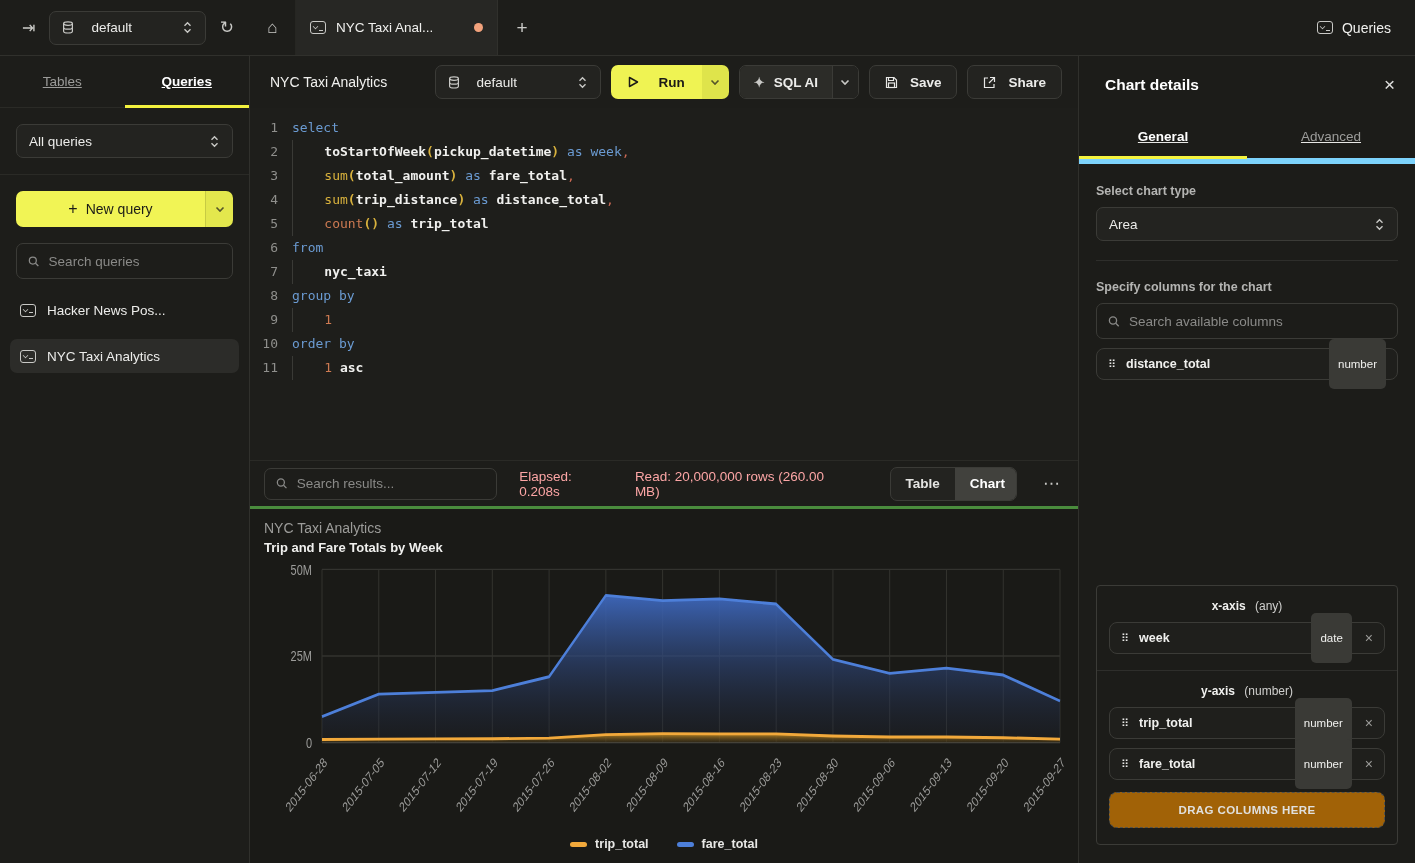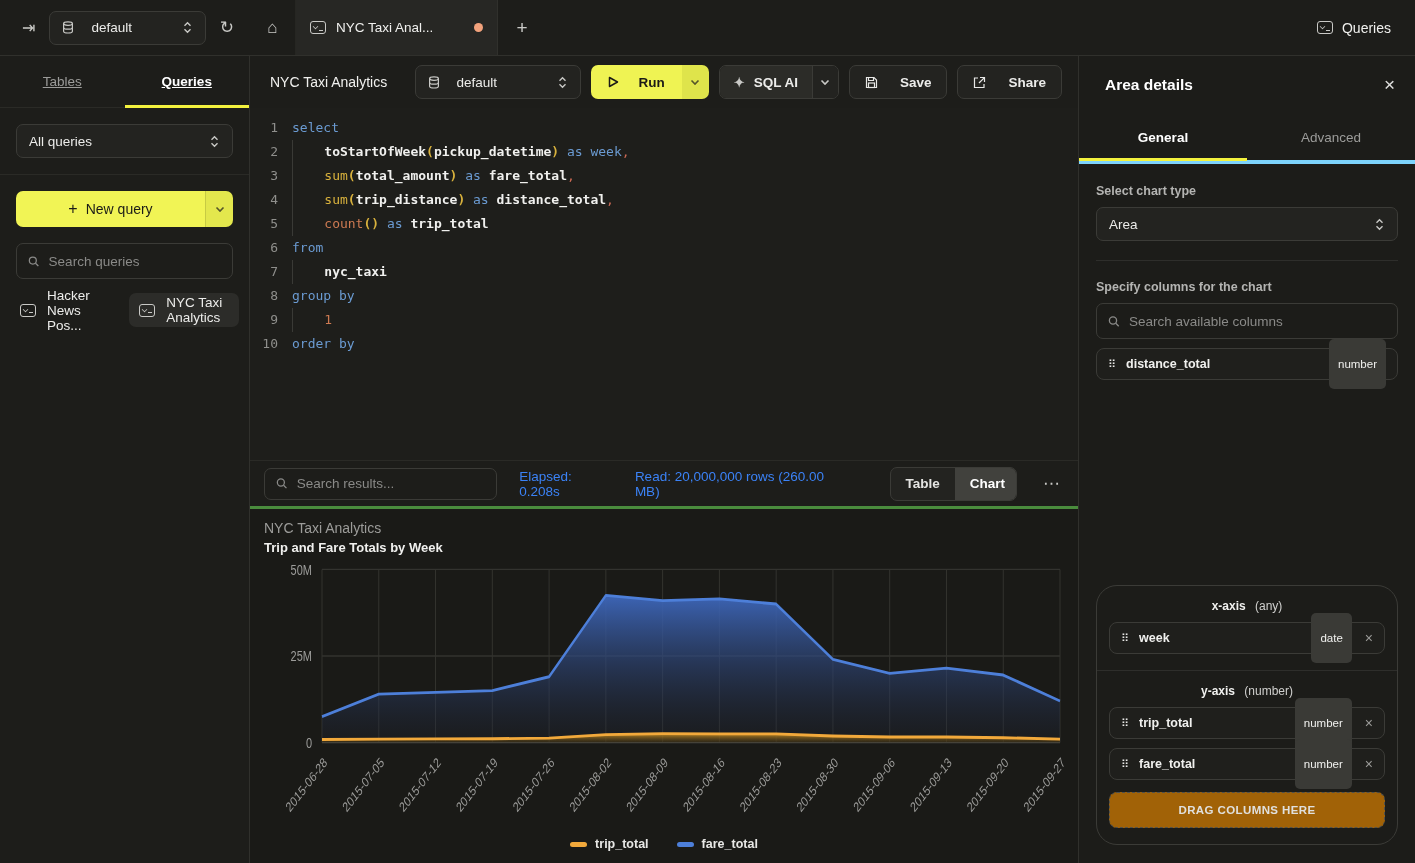--- a/index.html
+++ b/index.html
@@ -37,30 +37,30 @@
   .side-tab.active { color:#ffffff; font-weight:700; }
   .side-tab.active::after { content:""; position:absolute; left:0; right:0; bottom:-1px; height:3px; background:#f3f23e; }
   .side-filter { padding:16px; border-bottom:1px solid #2a2a26; }
   .side-actions { padding:16px 16px 0 16px; }
   .btn-newquery { display:flex; width:100%; height:36px; border-radius:7px; overflow:hidden; cursor:pointer; }
   .btn-newquery .main { flex:1; background:#f1f455; color:#1b1b17; font-size:14px; font-weight:400; display:flex; align-items:center; justify-content:center; gap:8px; }
   .btn-newquery .caret { width:28px; background:#e3e74d; color:#3c3c20; display:flex; align-items:center; justify-content:center; border-left:1px solid rgba(0,0,0,.12); }
   .search-box { height:36px; border:1px solid #3b3b37; border-radius:7px; display:flex; align-items:center; gap:9px; padding:0 11px; margin-top:16px; color:#8a8a88; }
   .search-box input { background:none; border:none; outline:none; color:#e8e8e6; font-size:13.5px; width:100%; font-family:"Liberation Sans",sans-serif; }
   .search-box input::placeholder { color:#8a8a88; }
-  .query-list { padding:14px 10px; display:flex; gap:6px; }
+  .query-list { padding:14px 10px; display:flex; flex-direction:column; gap:12px; }
   .query-item { height:34px; display:flex; align-items:center; gap:11px; padding:0 10px; border-radius:7px; font-size:13.5px; color:#ececea; cursor:pointer; }
   .query-item.selected { background:#2c2c29; }
 
   
   .middle { flex:1; display:flex; flex-direction:column; min-width:0; background:#1e1e1b; }
   .editor-header { height:52px; flex:0 0 52px; display:flex; align-items:center; padding:0 16px 0 20px; background:#1d1d1a; }
   .editor-title { font-size:14px; color:#f0f0ee; flex:1; }
   .toolbar { display:flex; align-items:center; gap:10px; }
-  .btn { height:34px; border:1px solid #3b3b37; background:#232320; border-radius:7px; color:#ececea; font-size:13.5px; display:flex; align-items:center; gap:22px; padding:0 15px; cursor:pointer; font-weight:600; }
+  .btn { height:34px; border:1px solid #3b3b37; background:#232320; border-radius:7px; color:#ececea; font-size:13.5px; display:flex; align-items:center; gap:12px; padding:0 15px; cursor:pointer; font-weight:600; }
   .btn-run { display:flex; height:34px; border-radius:7px; overflow:hidden; cursor:pointer; }
   .btn-run .main { background:#eff353; color:#1b1b17; display:flex; align-items:center; gap:20px; padding:0 17px; font-size:13.5px; font-weight:600; }
   .btn-run .caret { width:27px; background:#dfe44b; color:#4a4a22; display:flex; align-items:center; justify-content:center; }
   .btn-split { display:flex; height:34px; border:1px solid #3b3b37; border-radius:7px; overflow:hidden; cursor:pointer; }
   .btn-split .main { background:#2c2c28; display:flex; align-items:center; gap:9px; padding:0 14px; font-size:13.5px; font-weight:600; color:#ececea; }
   .btn-split .caret { width:26px; background:#232320; border-left:1px solid #3b3b37; color:#c9c9c6; display:flex; align-items:center; justify-content:center; }
 
   .editor { flex:1; overflow:hidden; padding-top:8px; font-family:"DejaVu Sans Mono", monospace; font-size:13px; line-height:24px; }
   .code-line { display:flex; }
   .gutter { width:42px; flex:0 0 42px; text-align:right; padding-right:14px; color:#8f8f8c; user-select:none; }
@@ -71,21 +71,21 @@
   .tk-pr { color:#d9b23d; font-weight:700; }
   .tk-id { color:#f0f0ee; font-weight:700; }
   .tk-cm { color:#cd6a55; }
   .tk-nm { color:#cd7a52; }
   .tk-ind { display:inline-block; border-left:1px solid #3a3a36; }
 
   .results-bar { height:46px; flex:0 0 46px; display:flex; align-items:center; gap:22px; padding:0 14px; background:#1d1d1a; border-top:1px solid #2a2a26; }
   .results-search { height:32px; width:240px; border:1px solid #3b3b37; border-radius:7px; display:flex; align-items:center; gap:9px; padding:0 11px; color:#8a8a88; }
   .results-search input { background:none; border:none; outline:none; color:#e8e8e6; font-size:13.5px; width:100%; font-family:"Liberation Sans",sans-serif; }
   .results-search input::placeholder { color:#8a8a88; }
-  .stat { font-size:13.5px; color:#3b82f6; }
+  .stat { font-size:13.5px; color:#fca5a5; }
   .spacer { flex:1; }
   .segmented { display:flex; border:1px solid #3b3b37; border-radius:7px; overflow:hidden; background:#232320; }
   .segment { height:32px; display:flex; align-items:center; padding:0 15px; font-size:13.5px; color:#e4e4e2; cursor:pointer; font-weight:600; }
   .segment.active { background:#41413d; color:#ffffff; }
   .more-btn { color:#c9c9c6; font-size:17px; padding:0 4px; cursor:pointer; }
 
   .green-divider { height:3px; flex:0 0 3px; background:#4a8c3d; }
 
   .chart-section { flex:1; background:#1a1a17; padding:10px 14px 0 14px; display:flex; flex-direction:column; min-height:0; }
   .chart-title { font-size:14px; color:#9c9c9a; line-height:19px; }
@@ -93,33 +93,33 @@
   .chart-wrap { flex:1; min-height:0; }
   .legend { display:flex; justify-content:center; gap:28px; align-items:center; padding:2px 0 12px 0; }
   .legend-item { display:flex; align-items:center; gap:8px; font-size:12.5px; font-weight:700; color:#e8e8e6; cursor:pointer; }
   .swatch { width:17px; height:5px; border-radius:2.5px; }
 
   
   .panel { width:337px; flex:0 0 337px; background:#1c1c19; border-left:1px solid #30302c; display:flex; flex-direction:column; }
   .panel-header { height:58px; flex:0 0 58px; display:flex; align-items:center; padding:0 20px 0 26px; }
   .panel-title { font-size:15.5px; font-weight:700; color:#ffffff; flex:1; }
   .panel-close { font-size:19px; color:#e0e0de; cursor:pointer; }
-  .panel-tabs { height:50px; flex:0 0 50px; display:flex; border-bottom:4px solid #7dd3fc; }
+  .panel-tabs { height:50px; flex:0 0 50px; display:flex; border-bottom:6px solid #7dd3fc;text-decoration:underline; }
   .panel-tab { flex:1; display:flex; align-items:center; justify-content:center; font-size:13.5px; color:#9c9c9a; cursor:pointer; position:relative; }
   .panel-tab.active { color:#ffffff; font-weight:700; }
   .panel-tab.active::after { content:""; position:absolute; left:0; right:0; bottom:-1px; height:3px; background:#f3f23e; }
   .panel-body { flex:1; display:flex; flex-direction:column; padding:20px 17px 18px 17px; min-height:0; }
   .field-label { font-size:12.5px; color:#b4b4b2; font-weight:600; margin-bottom:9px; }
   .panel-divider { border-top:1px solid #2e2e2b; margin:19px 0; }
   .chip { height:32px; border:1px solid #3b3b37; border-radius:8px; display:flex; align-items:center; gap:11px; padding:0 11px; margin-top:9px; background:#1f1f1c; }
   .chip .drag { color:#e8e8e6; font-size:11px; cursor:grab; letter-spacing:-1px; }
   .chip .name { flex:1; font-size:12.5px; font-weight:700; color:#f0f0ee; }
   .chip .type-badge { background:#3a3a36; border-radius:5px; padding:19px 9px; font-size:11.5px; font-weight:400; color:#f0f0ee; }
   .chip .remove { color:#9c9c9a; font-size:14px; cursor:pointer; padding-left:2px; }
-  .axes-box { border:1px solid #3b3b37; border-radius:21px; margin-top:auto; }
+  .axes-box { border:1px solid #3b3b37; border-radius:4px; margin-top:auto; }
   .axis-section { padding:13px 12px 16px 12px; }
   .axis-section + .axis-section { border-top:1px solid #2e2e2b; }
   .axis-head { text-align:center; font-size:12px; color:#f0f0ee; }
   .axis-head .ttl { font-weight:700; }
   .axis-head .hint { color:#d0d0ce; margin-left:6px; }
   .drop-zone { margin-top:12px; height:36px; border:1.5px dashed #52524d; border-radius:8px; display:flex; align-items:center; justify-content:center; font-size:11.5px; font-weight:700; letter-spacing:.4px; color:#e0e0de; background:#a16207; }
 
   svg text { font-family:"Liberation Sans", sans-serif; }
 </style>
 </head>
@@ -301,20 +301,24 @@
             <span class="gutter">8</span>
             <span class="code"><span class="tk-kw">group by</span></span>
           </div>
           <div class="code-line">
             <span class="gutter">9</span>
             <span class="code"><span class="tk-ind">    </span><span class="tk-nm">1</span></span>
           </div>
           <div class="code-line">
             <span class="gutter">10</span>
             <span class="code"><span class="tk-kw">order by</span></span>
+          </div>
+          <div class="code-line">
+            <span class="gutter">11</span>
+            <span class="code"><span class="tk-ind">    </span><span class="tk-nm">1</span><span class="tk-pl"> </span><span class="tk-id">asc</span></span>
           </div>
         </div>
 
       <div class="results-bar">
         <div class="results-search">
           <svg width="13" height="13" viewBox="0 0 13 13" fill="none" stroke="#8a8a88" stroke-width="1.4">
               <circle cx="5.4" cy="5.4" r="3.9"></circle>
               <path d="M8.4 8.4 11.6 11.6"></path>
             </svg>
           <input type="text" placeholder="Search results..." style="">
@@ -392,21 +396,21 @@
             <span class="legend-item">
               <span class="swatch" style="background:#4d7fd9"></span>
               <span>fare_total</span>
             </span>
           </div>
       </div>
     </main>
 
     <aside class="panel">
       <div class="panel-header">
-        <span class="panel-title">Area details</span>
+        <span class="panel-title">Chart details</span>
         <span class="panel-close">×</span>
       </div>
       <div class="panel-tabs">
         <div class="panel-tab active">General</div>
         <div class="panel-tab">Advanced</div>
       </div>
       <div class="panel-body">
         <div class="field-label">Select chart type</div>
         <div class="select">
           <span class="grow">Area</span>

